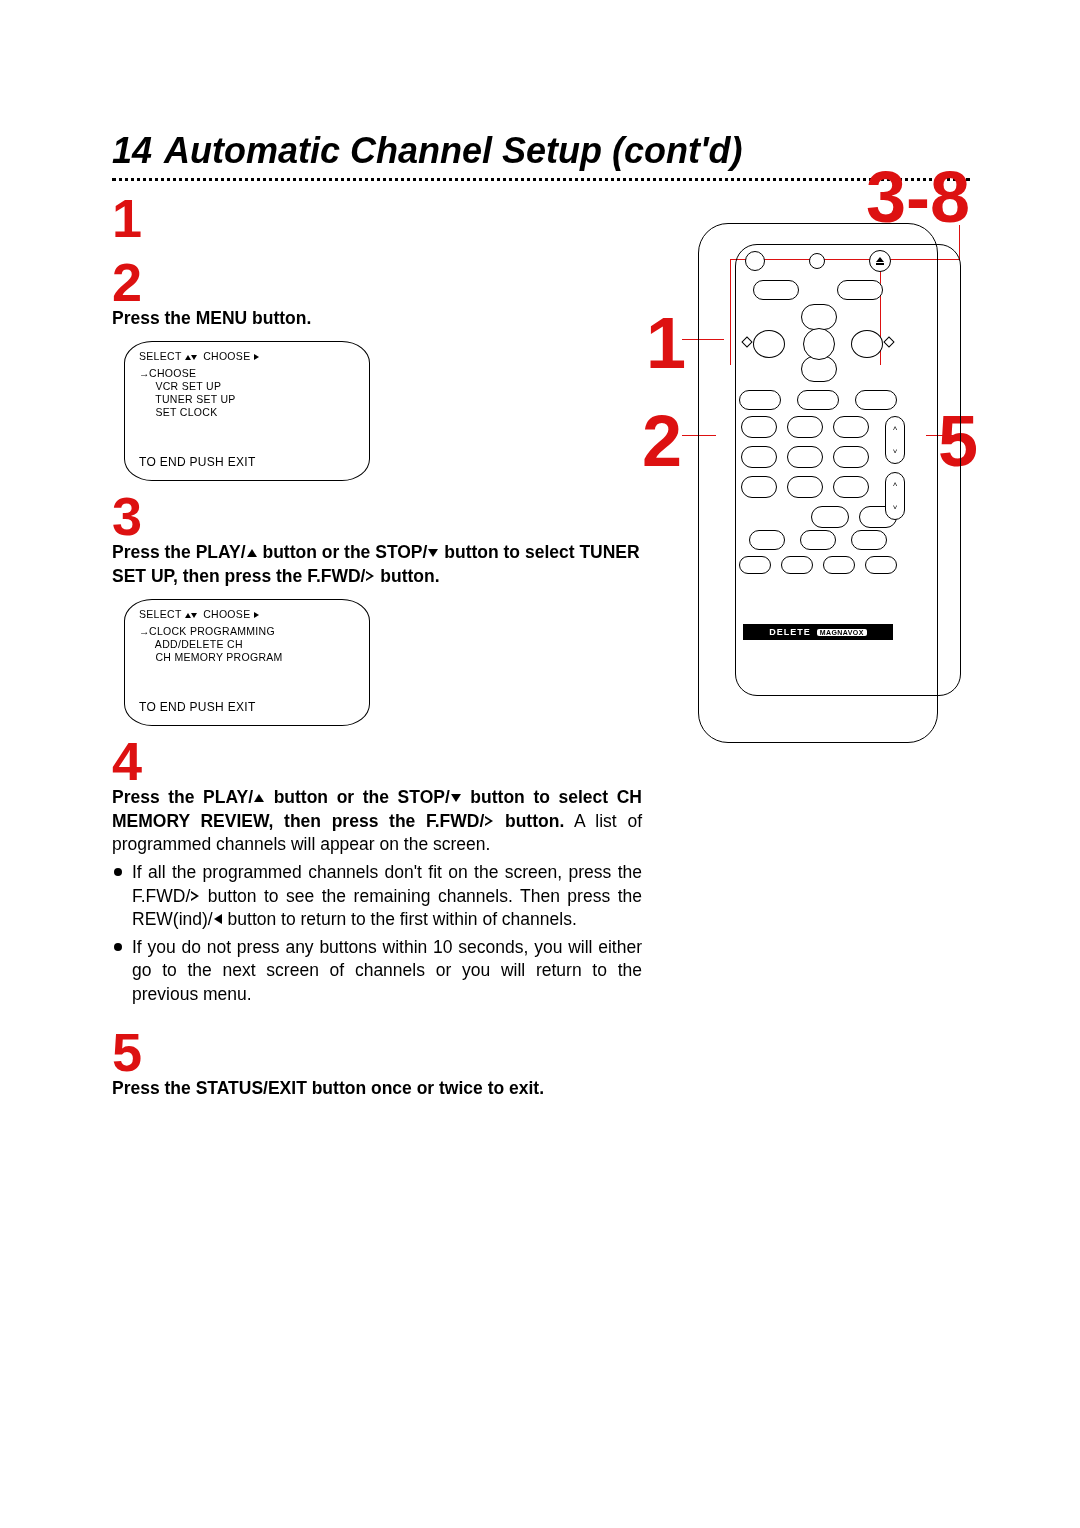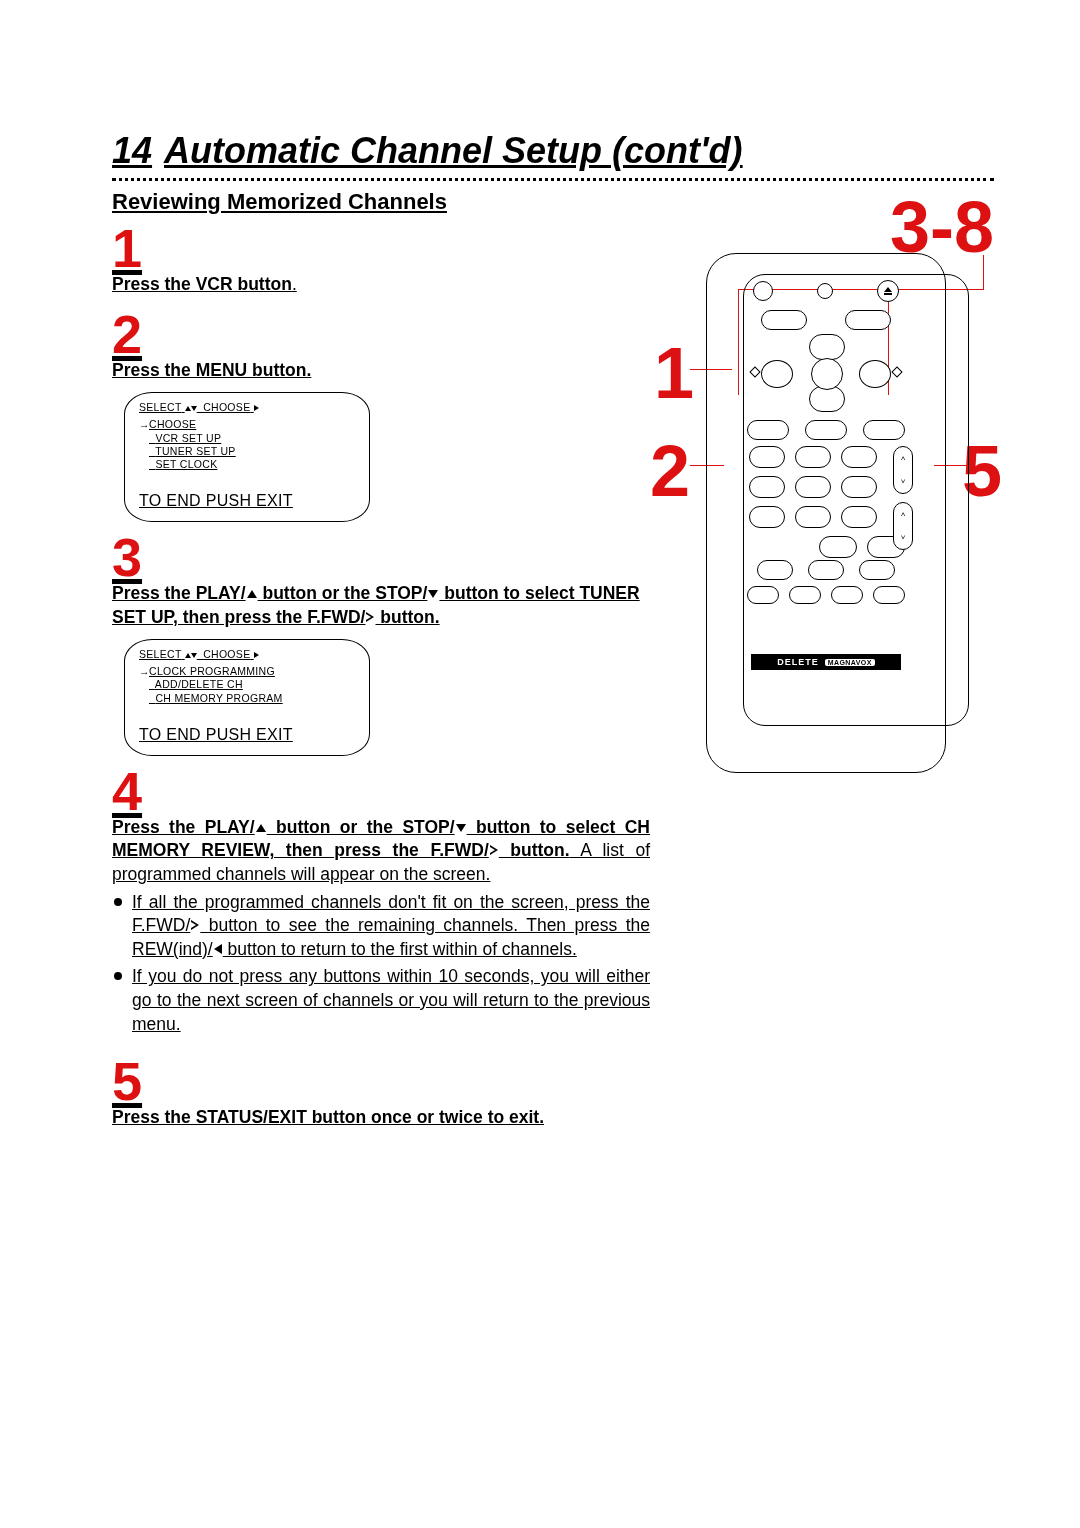--- a/index.html
+++ b/index.html
@@ -10,22 +10,21 @@
     height: 1528px;
     background: #fff;
     font-family: Arial, Helvetica, sans-serif;
     color: #000;
   }
   .page {
     position: relative;
     width: 1080px;
     height: 1528px;
     box-sizing: border-box;
-    padding: 130px 86px 0 112px;
-    text-decoration: underline;
+    padding: 130px 110px 0 112px;
   }
   .title-row {
     display: flex;
     align-items: baseline;
     gap: 12px;
   }
   .page-num {
     font-size: 36px;
     font-weight: 700;
     font-style: italic;
@@ -82,21 +81,21 @@
     border: 1px solid #000;
     border-radius: 28px 28px 28px 28px / 22px 22px 22px 22px;
     padding: 8px 12px 10px 14px;
     font-size: 10.5px;
     letter-spacing: 0.3px;
     line-height: 1.25;
   }
   .osd .hdr { font-size: 10.5px; margin-bottom: 4px; }
   .osd .row { white-space: pre; }
   .osd .arrow { display:inline-block; width:10px; }
-  .osd .footer { margin-top: 20px; font-size: 16px; }
+  .osd .footer { margin-top: 36px; font-size: 12px; }
 
   
   ul.notes {
     list-style: none;
     padding: 0;
     margin: 4px 0 0 0;
   }
   ul.notes li {
     position: relative;
     padding-left: 20px;
@@ -219,30 +218,26 @@
 </head>
 <body>
 
 <div class="page">
 
   <div class="title-row">
     <span class="page-num">14</span>
     <span class="title">Automatic Channel Setup (cont'd)</span>
   </div>
   <hr class="dotted-rule">
-  <div class="subheading">Reviewing Memorized Channels</div>
 
   <div class="columns">
 
     <div class="left-col">
 
       <div class="step-num">1</div>
-      <div class="step-body">
-        <strong>Press the VCR button</strong><span>.</span>
-      </div>
 
       <div class="step-num" style="margin-top:10px">2</div>
       <div class="step-body">
         <strong>Press the MENU button.</strong>
       </div>
 
       <div class="osd">
         <div class="hdr">
           <span>SELECT</span>
           <span class="tri-small-up"></span><span class="tri-small-down"></span>

